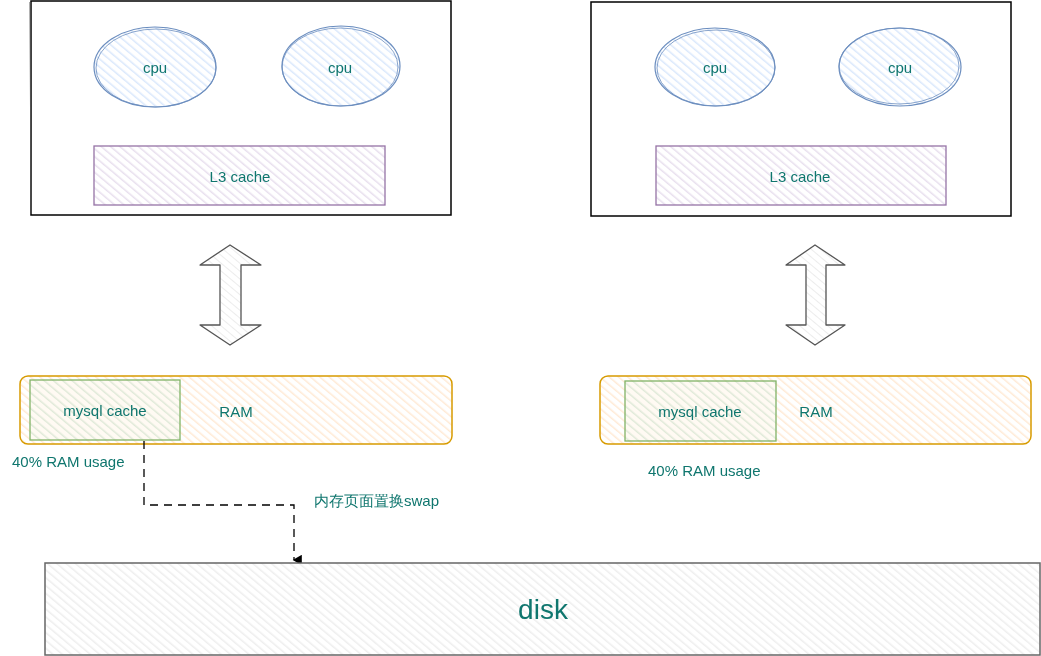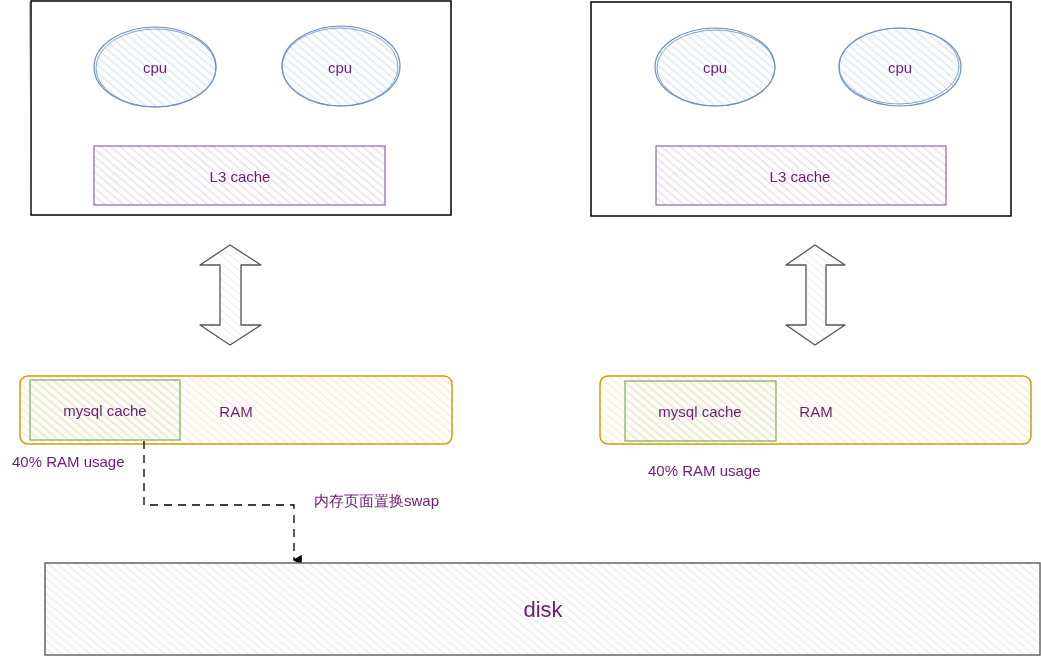--- a/index.html
+++ b/index.html
@@ -1,21 +1,21 @@
 <!DOCTYPE html>
 <html><head>
   <meta charset="utf-8">
   <style>
     html, body { margin: 0; padding: 0; background: #ffffff; }
     body { width: 1041px; height: 656px; position: relative; overflow: hidden; font-family: "Liberation Sans", sans-serif; }
     svg.canvas { position: absolute; left: 0; top: 0; }
-    .lbl { position: absolute; font-family: "Liberation Sans", sans-serif; color: #701a75; white-space: nowrap; }
+    .lbl { position: absolute; font-family: "Liberation Sans", sans-serif; color: #0f766e; white-space: nowrap; }
     .center { transform: translate(-50%, -50%); }
     .f15 { font-size: 15px; }
-    .f22 { font-size: 22px; }
+    .f22 { font-size: 28px; }
   </style>
 </head>
 <body>
 
 <svg class="canvas" width="1041" height="656" viewBox="0 0 1041 656">
   <defs>
     <pattern id="hatch-blue" patternUnits="userSpaceOnUse" width="6" height="6" patternTransform="rotate(-50)">
       <rect width="6" height="6" fill="#ffffff"></rect>
       <line x1="0" y1="0" x2="0" y2="6" stroke="#dae8fc" stroke-width="3"></line>
     </pattern>

